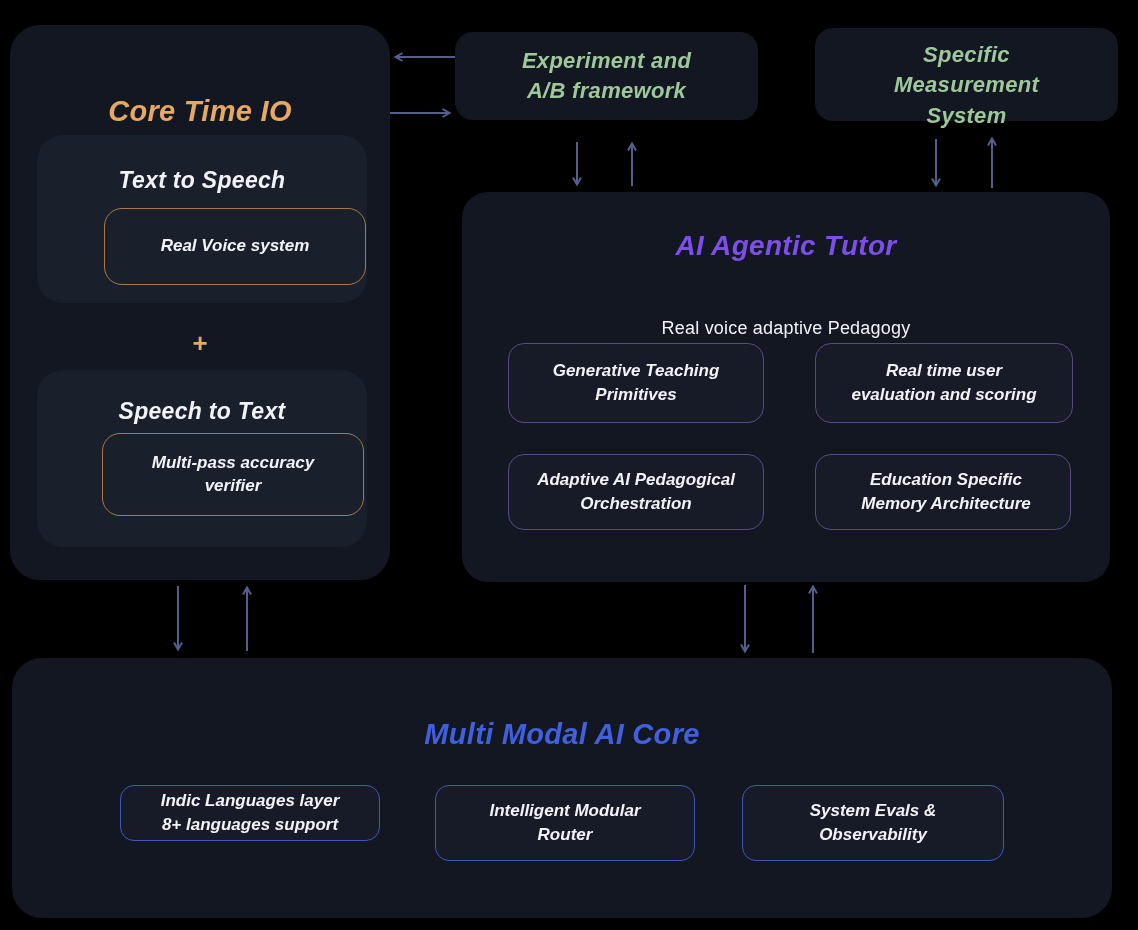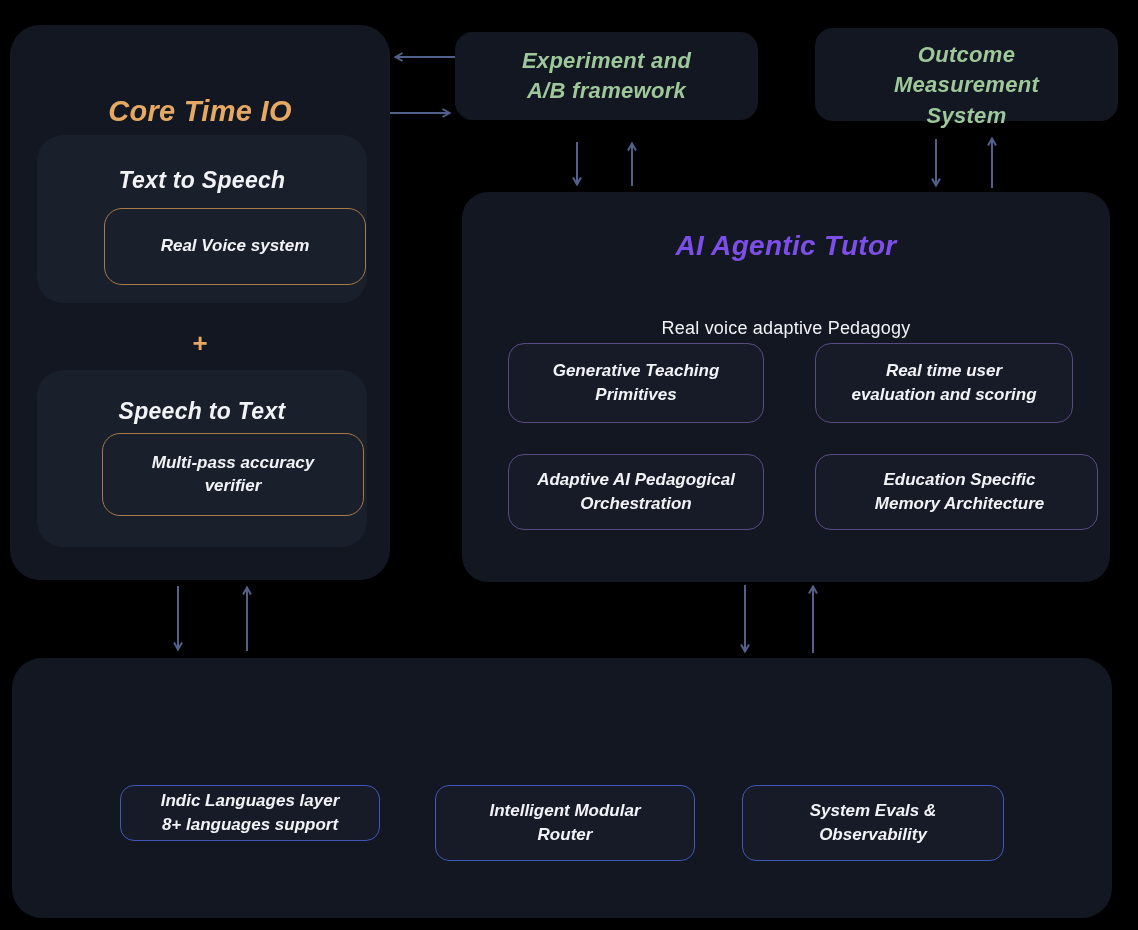--- a/index.html
+++ b/index.html
@@ -105,40 +105,41 @@
 verifier</div>
     </div>
   </div>
 
   <div class="abs big-box" style="left:455px; top:32px; width:303px; height:88px; border-radius:18px; display:flex; align-items:center; justify-content:flex-start;">
     <div class="title green">Experiment and
 A/B framework</div>
   </div>
 
   <div class="abs big-box" style="left:815px; top:28px; width:303px; height:93px; border-radius:18px; overflow:visible;">
-    <div class="title green abs" style="top:12px; left:0;">Outcome
+    <div class="title green abs" style="top:12px; left:0;">Specific
 Measurement
 System</div>
   </div>
 
   <div class="abs big-box" style="left:462px; top:192px; width:648px; height:390px; border-radius:26px;">
     <div class="title purple abs" style="top:38px; left:0;">AI Agentic Tutor</div>
     <div class="subtitle abs" style="top:82px; left:0;">Real voice adaptive Pedagogy</div>
 
     <div class="abs sub-box purple" style="left:46px; top:151px; width:256px; height:80px;">Generative Teaching
 Primitives</div>
     <div class="abs sub-box purple" style="left:353px; top:151px; width:258px; height:80px;">Real time user
 evaluation and scoring</div>
     <div class="abs sub-box purple" style="left:46px; top:262px; width:256px; height:76px;">Adaptive AI Pedagogical
 Orchestration</div>
-    <div class="abs sub-box purple" style="left:353px; top:262px; width:283px; height:76px;padding-left:6px;">Education Specific
+    <div class="abs sub-box purple" style="left:353px; top:262px; width:256px; height:76px;padding-left:6px;">Education Specific
 Memory Architecture</div>
   </div>
 
   <div class="abs big-box" style="left:12px; top:658px; width:1100px; height:260px; border-radius:30px;">
+    <div class="title blue abs" style="top:60px; left:0;">Multi Modal AI Core</div>
 
     <div class="abs sub-box blue" style="left:108px; top:127px; width:260px; height:56px;">Indic Languages layer
 8+ languages support</div>
     <div class="abs sub-box blue" style="left:423px; top:127px; width:260px; height:76px;">Intelligent Modular
 Router</div>
     <div class="abs sub-box blue" style="left:730px; top:127px; width:262px; height:76px;">System Evals &amp;
 Observability</div>
   </div>
 
   <svg id="arrow-layer" width="1138" height="930" viewBox="0 0 1138 930">

